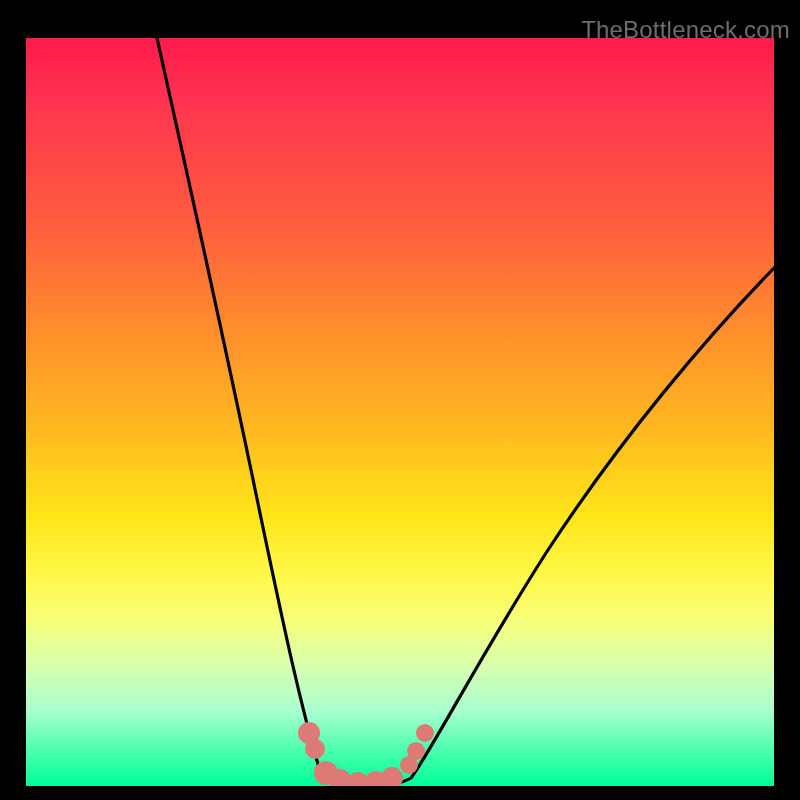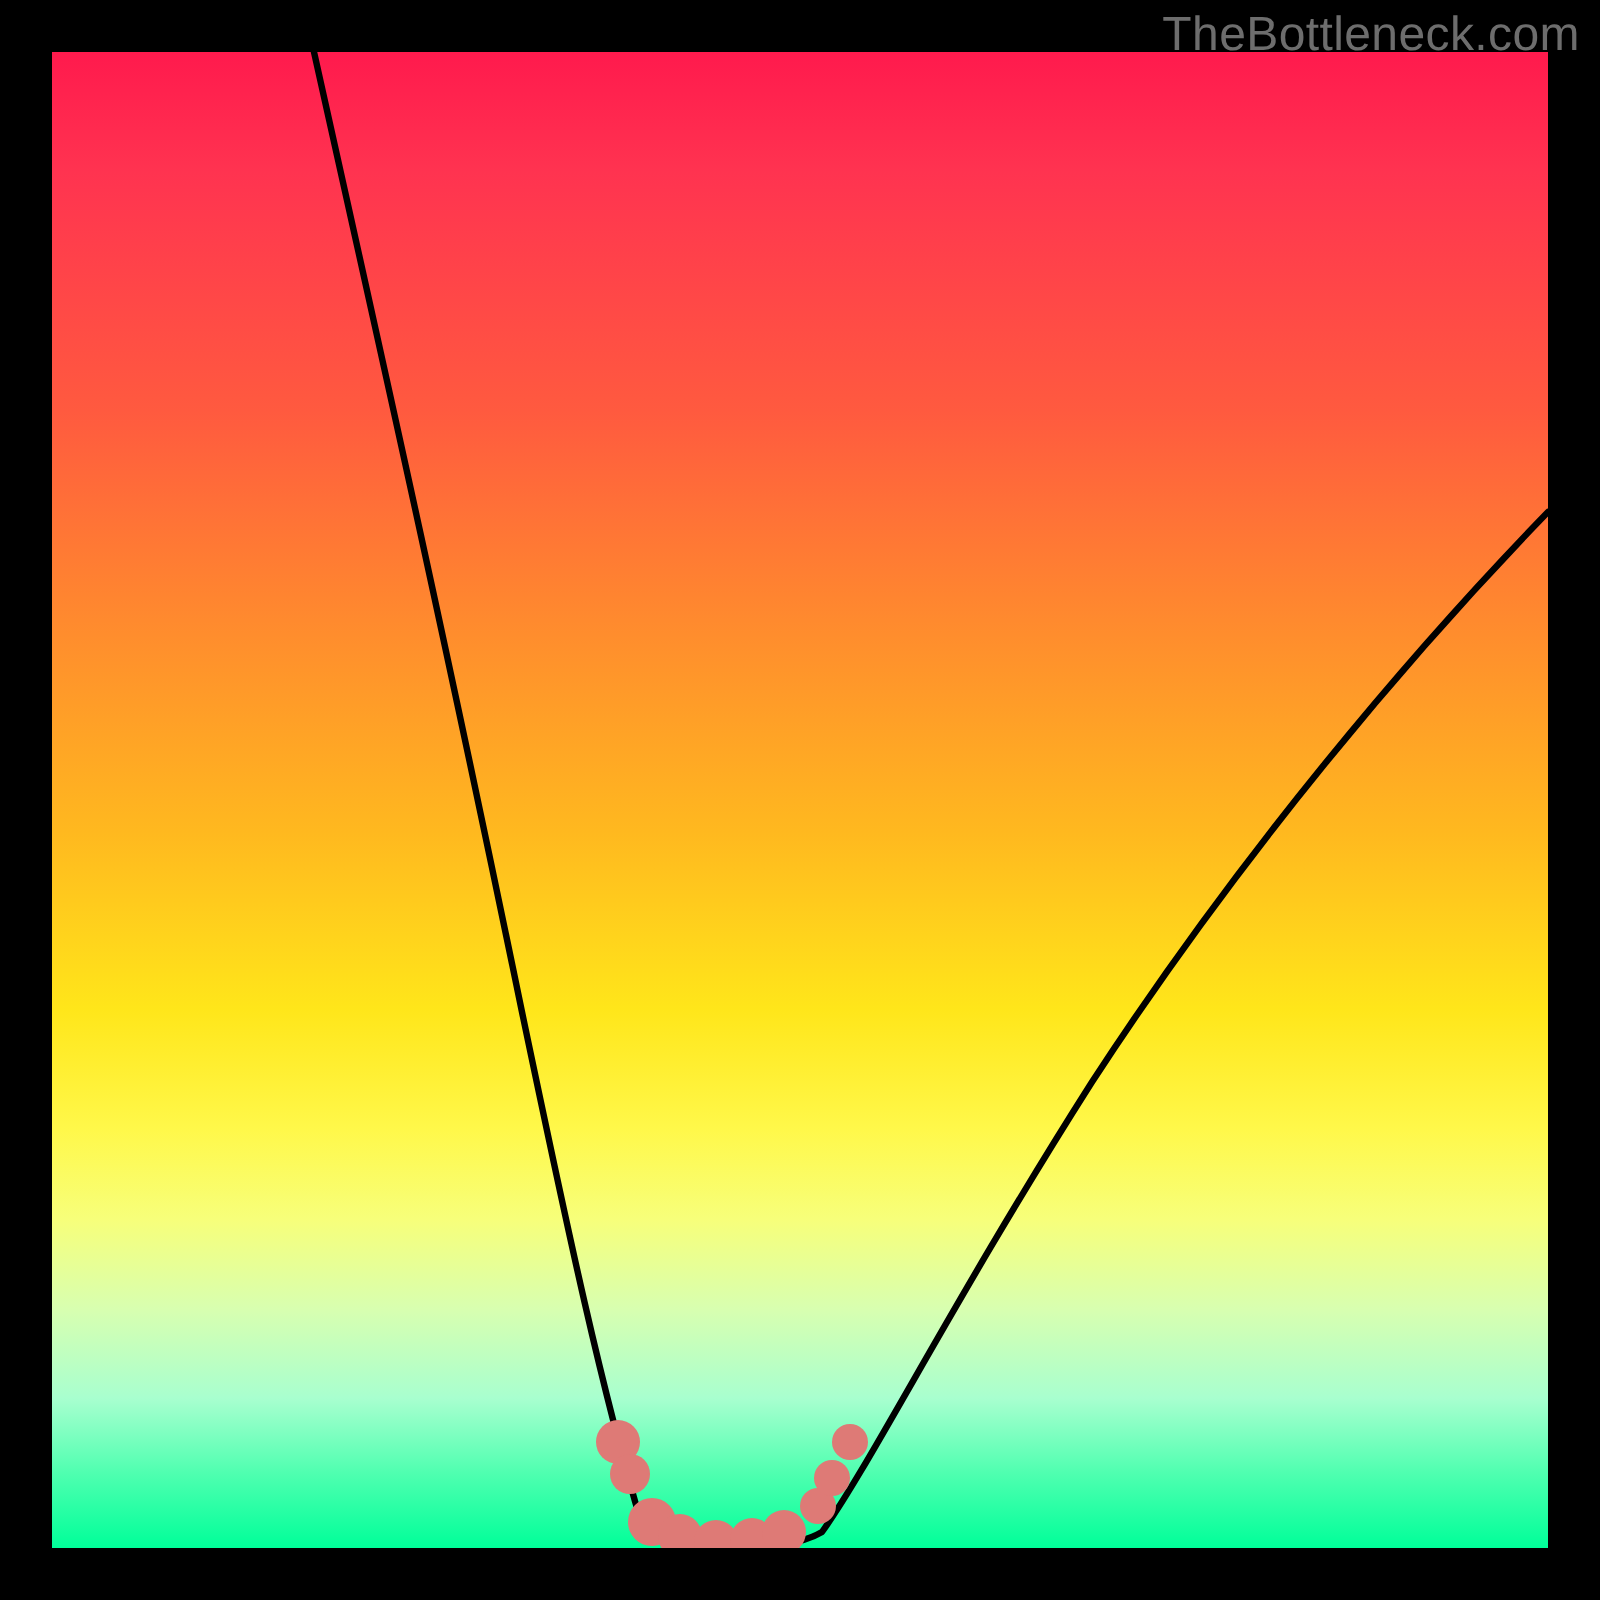--- a/index.html
+++ b/index.html
@@ -8,20 +8,21 @@
     width: 800px;
     height: 800px;
     background: #000;
     overflow: hidden;
     font-family: Arial, Helvetica, sans-serif;
   }
   .frame {
     position: absolute;
     inset: 0;
     background: #000;
+    margin-top: 12px;
   }
   .plot {
     position: absolute;
     left: 26px;
     top: 26px;
     width: 748px;
     height: 748px;
     background: linear-gradient(
       to bottom,
       #ff1a4d 0%,

